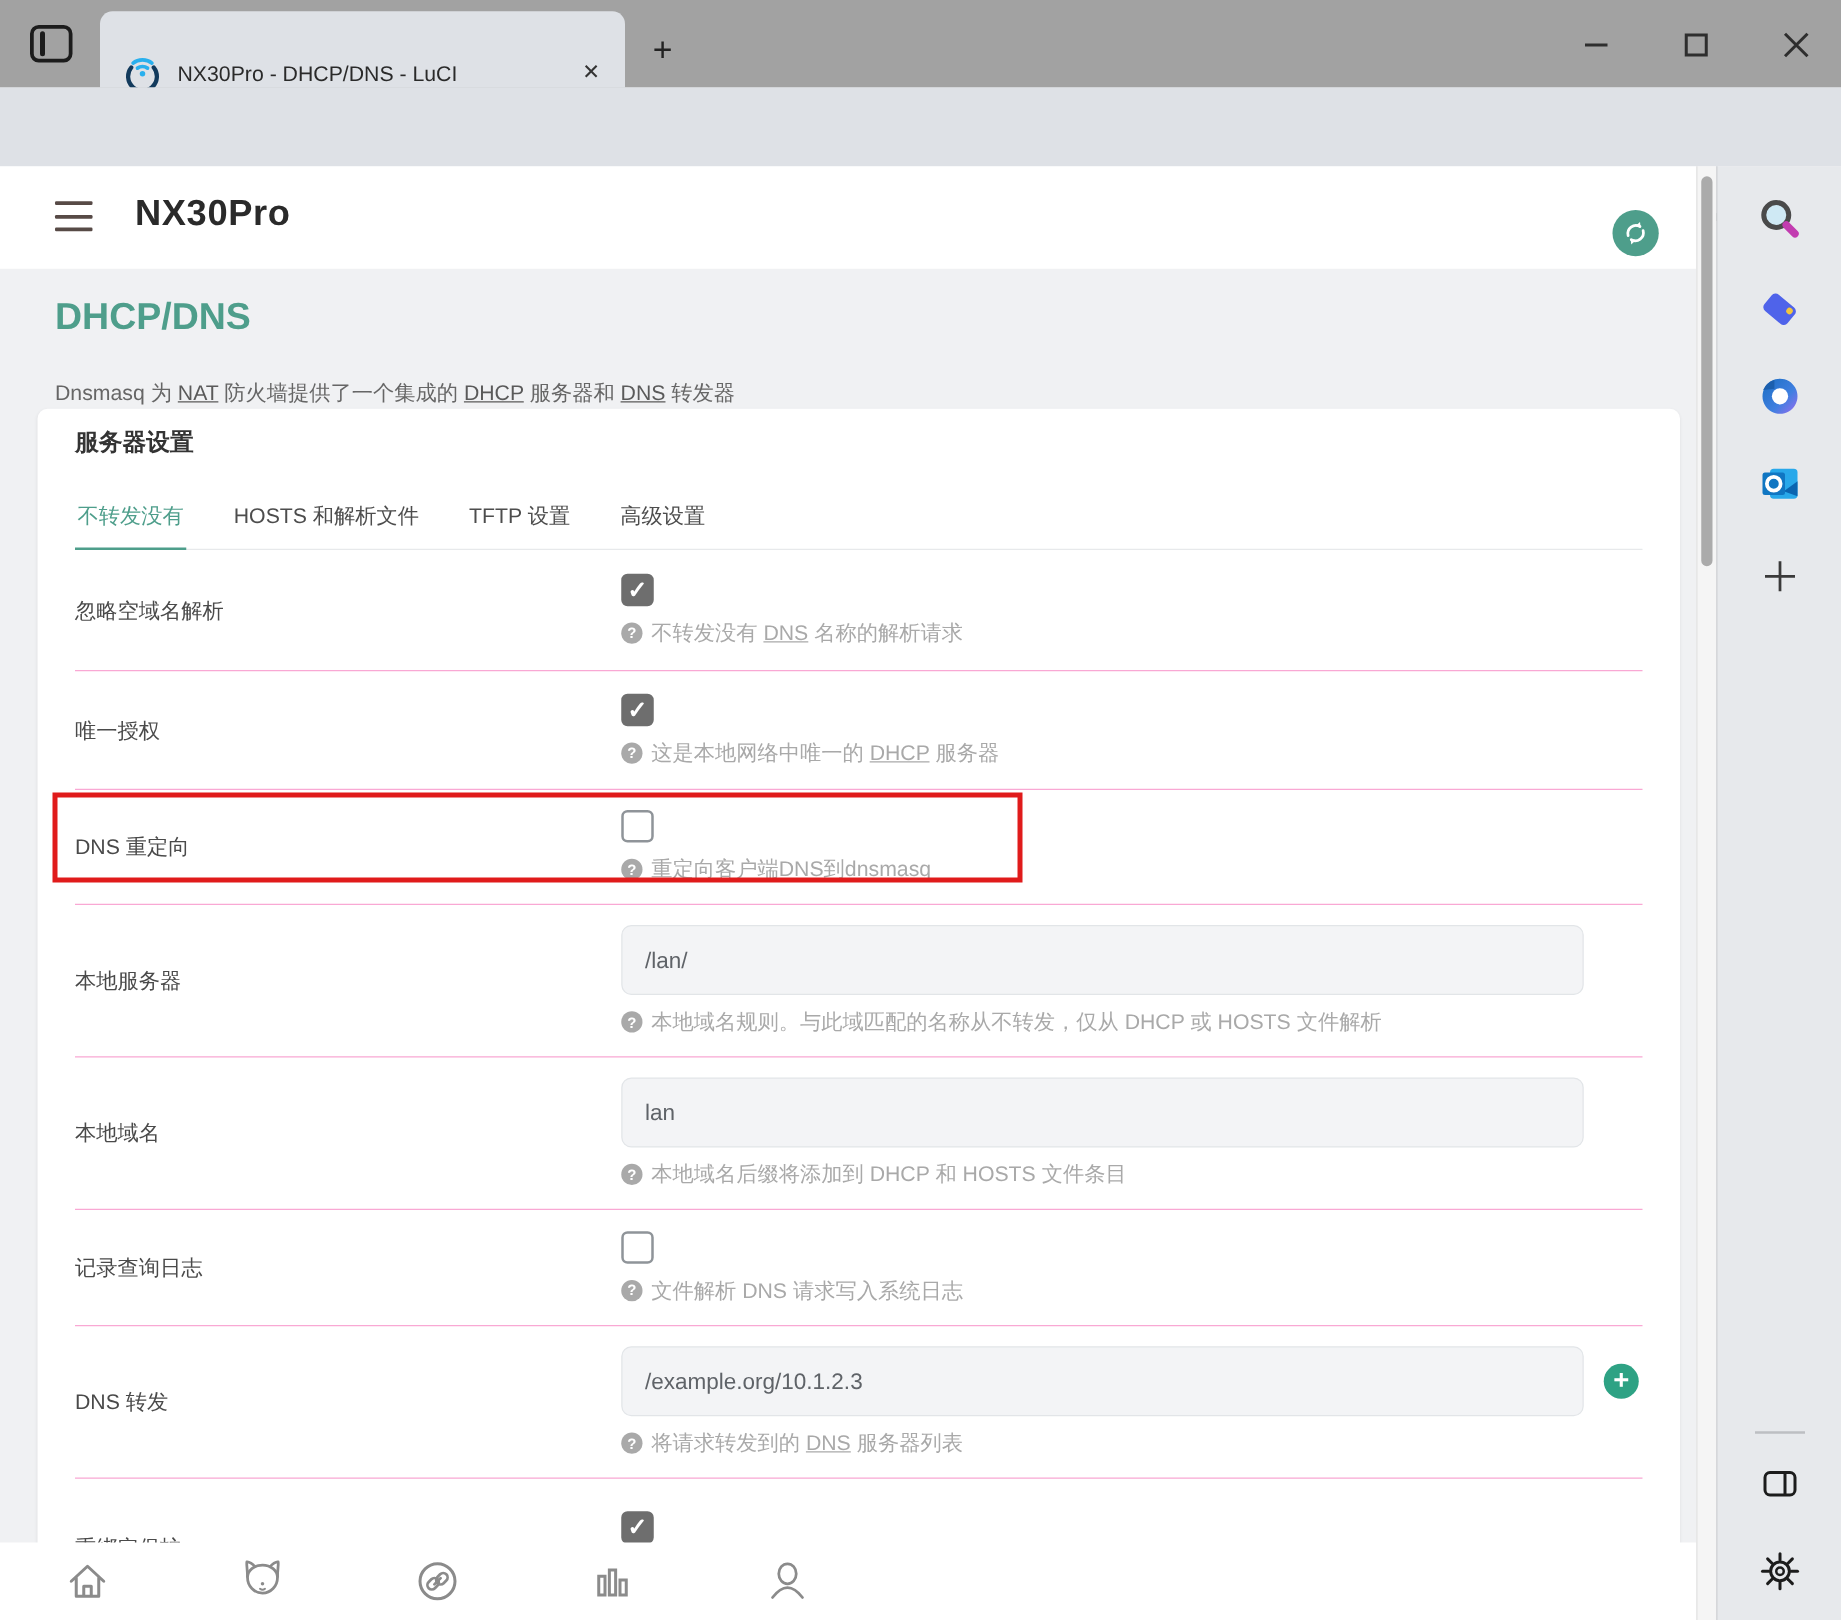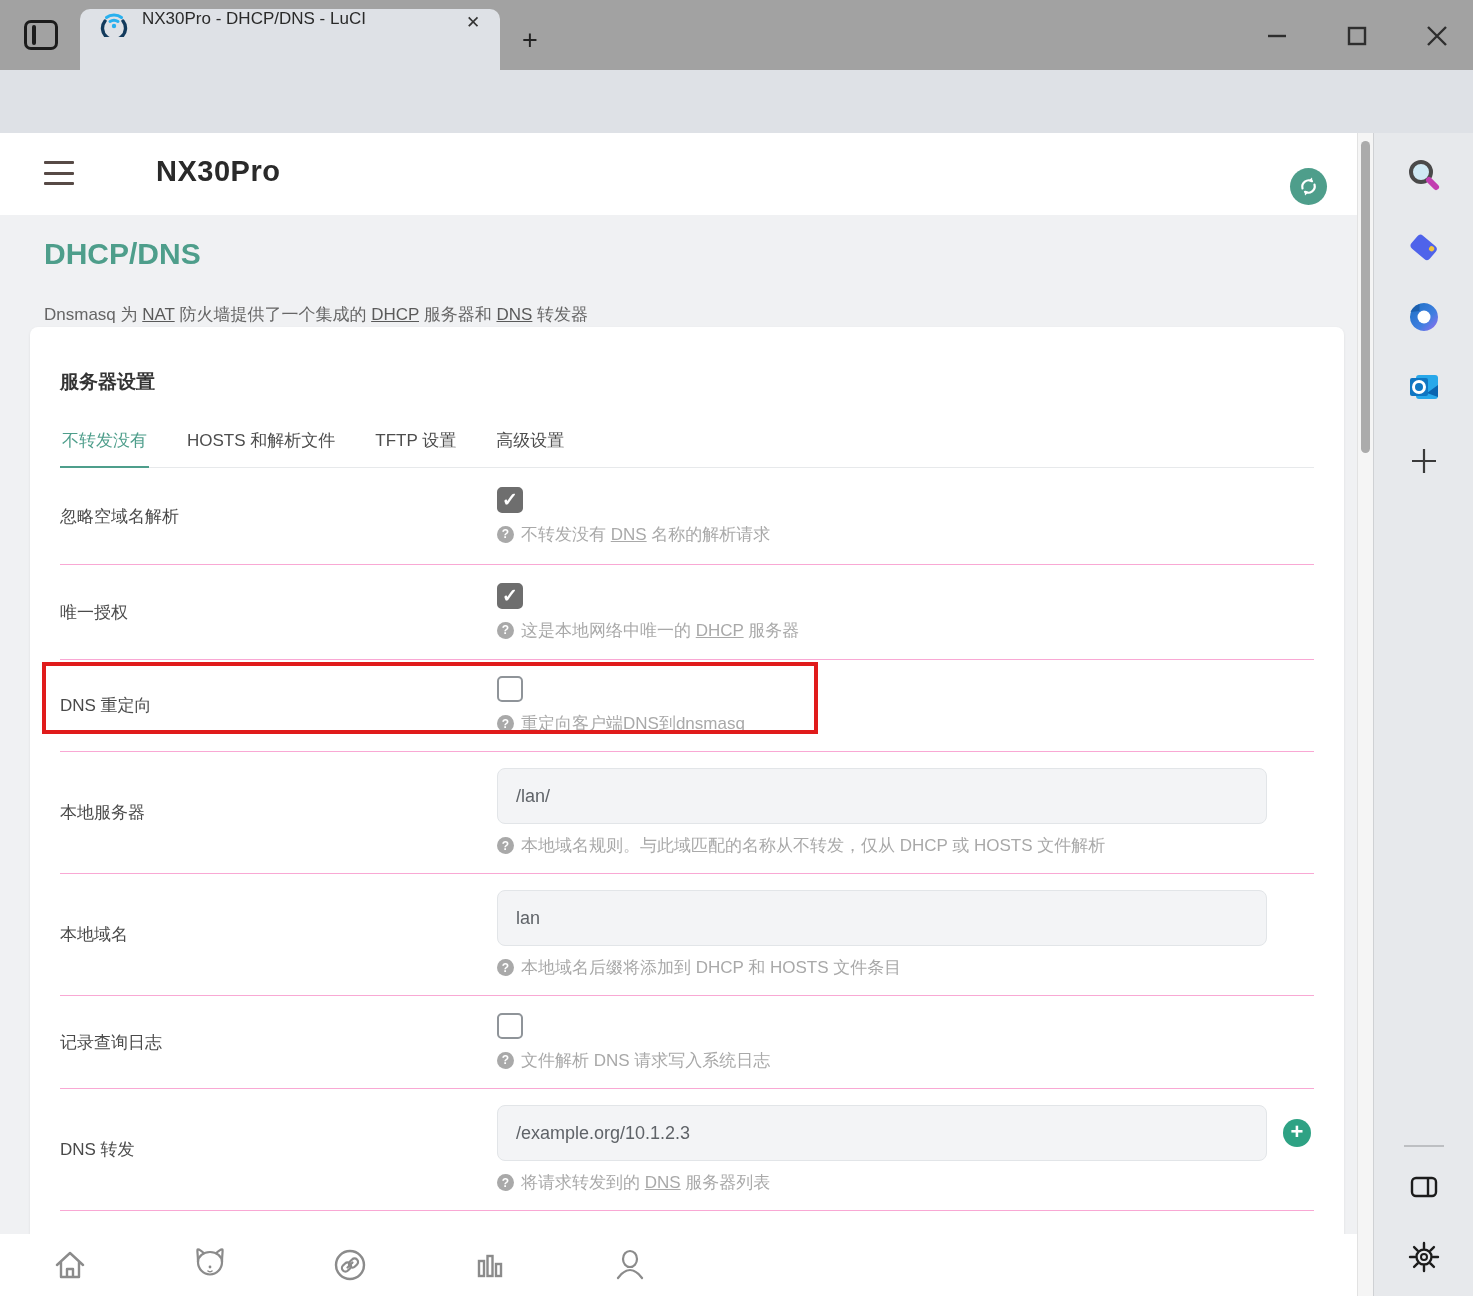--- a/index.html
+++ b/index.html
@@ -5,21 +5,21 @@
   * { margin:0; padding:0; box-sizing:border-box; }
   html,body { background:#888; }
   #app {
     position:relative; width:1473px; height:1296px; overflow:hidden;
     font-family:"Liberation Sans", sans-serif; background:#f0f1f3;
   }
   
   .titlebar { position:absolute; left:0; top:0; width:1473px; height:70px; background:#a2a2a2; }
   .workspace-btn { position:absolute; left:24px; top:20px; width:34px; height:30px; border:3px solid #1c1c1c; border-radius:7px; background:transparent; }
   .workspace-btn::after { content:""; position:absolute; left:5px; top:2px; bottom:2px; width:4px; background:#1c1c1c; border-radius:2px; }
-  .tab { position:absolute; left:80px; top:9px; width:420px; height:61px; background:#dee1e6; border-radius:10px 10px 0 0; display:flex; align-items:flex-start; padding:0 14px 0 20px; }
+  .tab { position:absolute; left:80px; top:9px; width:420px; height:61px; background:#dee1e6; border-radius:10px 10px 0 0; display:flex; align-items:flex-end; padding:0 14px 0 20px; }
   .tab-title { flex:1; font-size:17px; color:#2a2a2a; margin-left:14px; white-space:nowrap; overflow:hidden; }
   .tab-close { width:26px; height:26px; display:flex; align-items:center; justify-content:center; color:#333; font-size:17px; cursor:default; }
   .newtab-btn { position:absolute; left:515px; top:26px; width:30px; height:30px; color:#222; font-size:27px; line-height:28px; text-align:center; font-weight:300; }
   .win-controls { position:absolute; right:12px; top:12px; display:flex; gap:32px; }
   .win-btn { width:48px; height:48px; display:flex; align-items:center; justify-content:center; }
   .toolbar { position:absolute; left:0; top:70px; width:1473px; height:63px; background:#dee1e6; }
   .tbtn { position:absolute; top:84px; width:36px; height:36px; display:flex; align-items:center; justify-content:center; }
   .addressbar { position:absolute; left:178px; top:82px; width:606px; height:46px; background:#ffffff; border-radius:23px; display:flex; align-items:center; padding:0 14px 0 26px; }
   .addr-sec { font-size:17px; color:#3c3c3c; margin-left:12px; white-space:nowrap; }
   .addr-div { width:1px; height:22px; background:#b8b8b8; margin:0 16px; }
@@ -30,27 +30,27 @@
   .ext-div { width:2px; height:30px; background:#b7babd; margin:0 6px; }
   .avatar { width:36px; height:36px; border-radius:50%; background:radial-gradient(circle at 38% 30%, #dfe9f5 0 18%, #3d6fd0 19% 60%, #2c55a8 100%); overflow:hidden; position:relative; }
   .avatar::after{ content:""; position:absolute; left:7px; top:16px; width:22px; height:12px; border-radius:50%; background:rgba(255,255,255,.85); transform:rotate(-12deg); }
   .dots { font-size:22px; letter-spacing:2px; color:#1f1f1f; font-weight:bold; }
   .bing-bubble { position:absolute; left:1446px; top:80px; width:46px; height:46px; border-radius:14px 14px 2px 14px; background:#1e9bf0; border:3px solid #ffffff; display:flex; align-items:center; justify-content:center; color:#fff; font-weight:bold; font-size:24px; }
   
   .page { position:absolute; left:0; top:133px; width:1357px; height:1163px; background:#f0f1f3; overflow:hidden; }
   .page-header { position:absolute; left:0; top:0; width:1357px; height:82px; background:#ffffff; }
   .hamburger { position:absolute; left:44px; top:28px; width:30px; height:24px; display:flex; flex-direction:column; justify-content:space-between; }
   .hamburger span { display:block; height:3px; background:#574a46; border-radius:1px; }
-  .app-title { position:absolute; left:108px; top:22px; font-size:29px; font-weight:bold; color:#2a2a2a; letter-spacing:.5px;margin-left:48px; }
+  .app-title { position:absolute; left:108px; top:22px; font-size:29px; font-weight:bold; color:#2a2a2a; letter-spacing:.5px; }
   .pg-refresh { position:absolute; left:1290px; top:35px; width:37px; height:37px; border-radius:50%; background:#4e9e8b; display:flex; align-items:center; justify-content:center; }
   .hero-title { position:absolute; left:44px; top:104px; font-size:30px; font-weight:bold; color:#4e9e8b; }
   .hero-desc { position:absolute; left:44px; top:154px; font-size:17px; color:#666;margin-top:16px; }
   .hero-desc .u { text-decoration:underline; color:#5a5a5a; }
   .card { position:absolute; left:30px; top:194px; width:1314px; height:975px; background:#ffffff; border-radius:8px; box-shadow:0 1px 3px rgba(0,0,0,.08); padding:0 30px; }
-  .card-title { padding-top:42px; font-size:19px; font-weight:bold; color:#333; }
+  .card-title { padding-top:14px; font-size:19px; font-weight:bold; color:#333; }
   .tabs { display:flex; gap:36px; margin-top:28px; border-bottom:1px solid #e7e9eb; }
   .tabitem { font-size:17px; color:#4d4d4d; padding:6px 2px 14px 2px; }
   .tabitem.active { color:#4e9e8b; border-bottom:2px solid #4e9e8b; margin-bottom:-1px; }
   .frow { display:flex; align-items:center; border-bottom:1px solid #f9a8d4; padding:16px 0; position:relative; }
   .frow-label { width:437px; font-size:17px; color:#4a4a4a; flex-shrink:0; }
   .frow-ctrl { flex:1; }
   .cb { width:26px; height:26px; border-radius:5px; background:#fff; border:2px solid #8f9499; display:flex; align-items:center; justify-content:center; }
   .cb.checked { background:#6e6e6e; border-color:#6e6e6e; color:#fff; font-size:19px; font-weight:bold; }
   .helpline { margin-top:10px; font-size:17px; color:#a9a9a9; display:flex; align-items:center; gap:7px; }
   .qicon { width:17px; height:17px; border-radius:50%; background:#a9a9a9; color:#fff; font-size:12px; font-weight:bold; display:inline-flex; align-items:center; justify-content:center; flex-shrink:0; }

